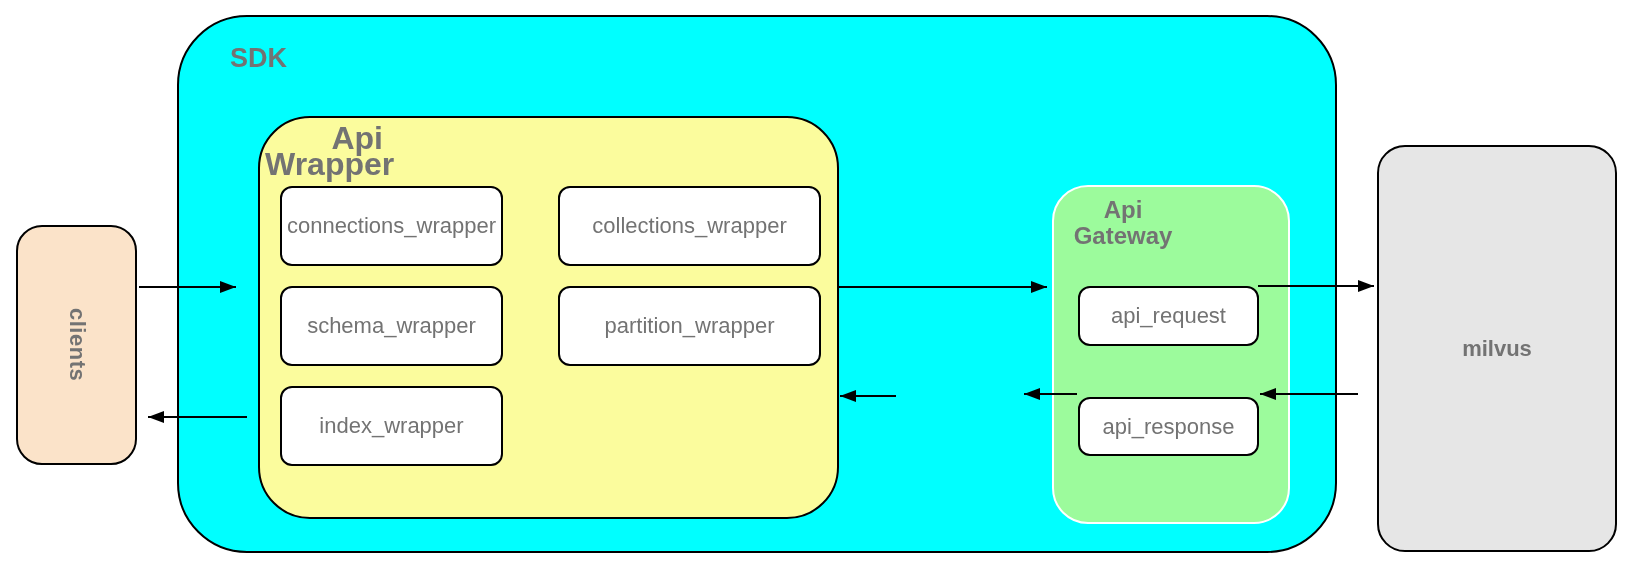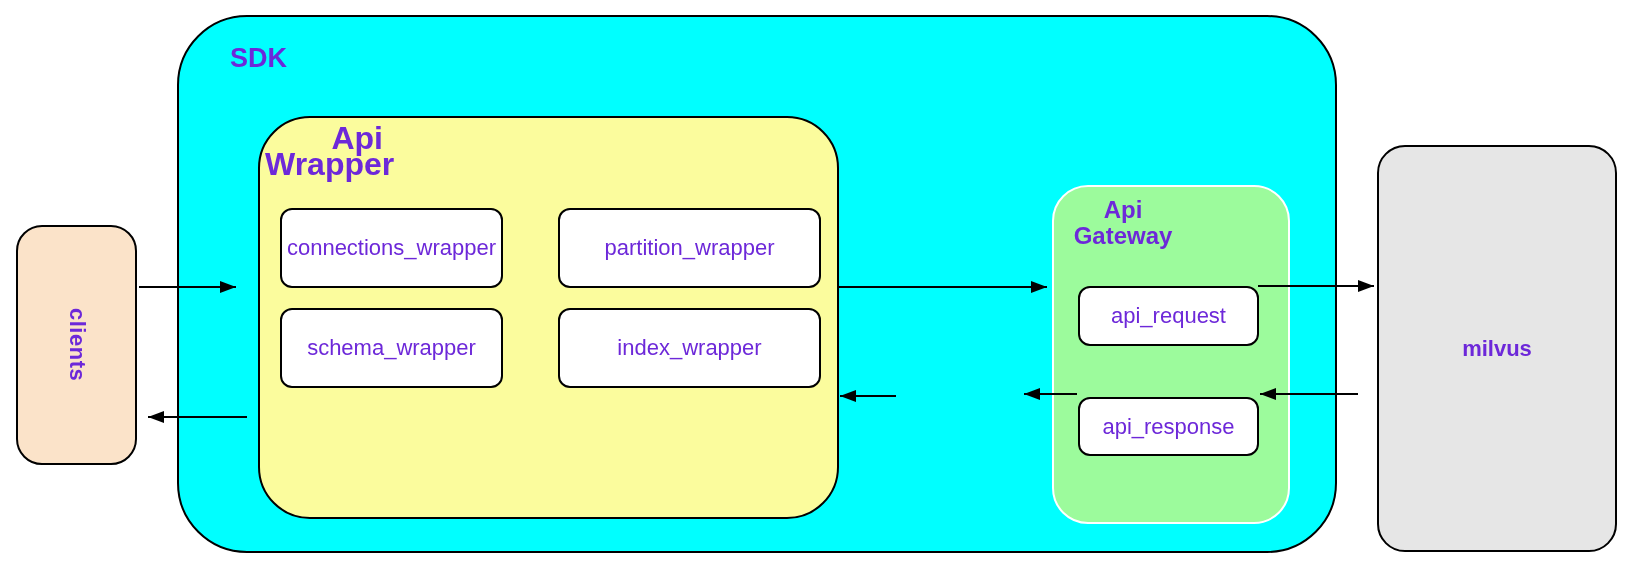--- a/index.html
+++ b/index.html
@@ -1,18 +1,18 @@
 <!DOCTYPE html>
 <html style="--stroke: #000000; --sdk-fill: #00FFFF; --wrapper-fill: #FBFC9D; --gateway-fill: #9CFB9C; --gateway-stroke: #FFFFFF; --clients-fill: #FBE3C9; --milvus-fill: #E6E6E6; --box-fill: #FFFFFF;"><head>
 <meta charset="utf-8">
 <style>
   html,body { margin:0; padding:0; background:#ffffff; }
   .canvas {
     position:relative; width:1634px; height:574px; background:#ffffff;
-    font-family:"Liberation Sans", sans-serif; color:#6d28d9; overflow:hidden;
+    font-family:"Liberation Sans", sans-serif; color:#737373; overflow:hidden;
   }
   .node { position:absolute; box-sizing:border-box; }
   .bordered { border:2px solid var(--stroke, #000); }
 
   
   .clients {
     left:16px; top:225px; width:121px; height:240px; border-radius:26px;
     background:var(--clients-fill,#fbe3c9);
     display:flex; align-items:center; justify-content:center;
   }
@@ -22,21 +22,21 @@
   .sdk { left:177px; top:15px; width:1160px; height:538px; border-radius:70px; background:var(--sdk-fill,#00ffff); }
   .sdk-label { position:absolute; left:51px; top:26px; font-size:27px; font-weight:bold; }
 
   
   .wrapper {
     position:absolute; left:79px; top:99px; width:581px; height:403px; border-radius:52px;
     background:var(--wrapper-fill,#fbfc9d); border:2px solid var(--stroke,#000); box-sizing:border-box;
   }
   .wrapper-label { position:absolute; left:5px; top:7px; width:118px; text-align:right; font-size:32px; font-weight:bold; line-height:26px; }
   .modules {
-    position:absolute; left:20px; top:90px;
+    position:absolute; left:20px; top:68px;
     display:grid; grid-template-columns:223px 263px; grid-auto-rows:80px;
     column-gap:55px; row-gap:20px;
   }
   .white-box {
     background:var(--box-fill,#fff); border:2px solid var(--stroke,#000); border-radius:12px;
     display:flex; align-items:center; justify-content:center; font-size:22px; box-sizing:border-box;
   }
 
   
   .gateway {
@@ -66,22 +66,23 @@
 
 <div class="canvas">
 
   <div class="node bordered sdk">
     <div class="sdk-label">SDK</div>
 
     <div class="wrapper">
       <div class="wrapper-label">Api Wrapper</div>
       <div class="modules">
         <div class="white-box">connections_wrapper</div>
+        <div class="white-box">collections_wrapper</div>
+        <div class="white-box">schema_wrapper</div>
         <div class="white-box">partition_wrapper</div>
-        <div class="white-box">schema_wrapper</div>
         <div class="white-box">index_wrapper</div>
       </div>
     </div>
 
     <div class="gateway">
       <div class="gateway-label">Api Gateway</div>
       <div class="white-box gw-response">api_response</div>
       <div class="white-box gw-request">api_request</div>
     </div>
 

